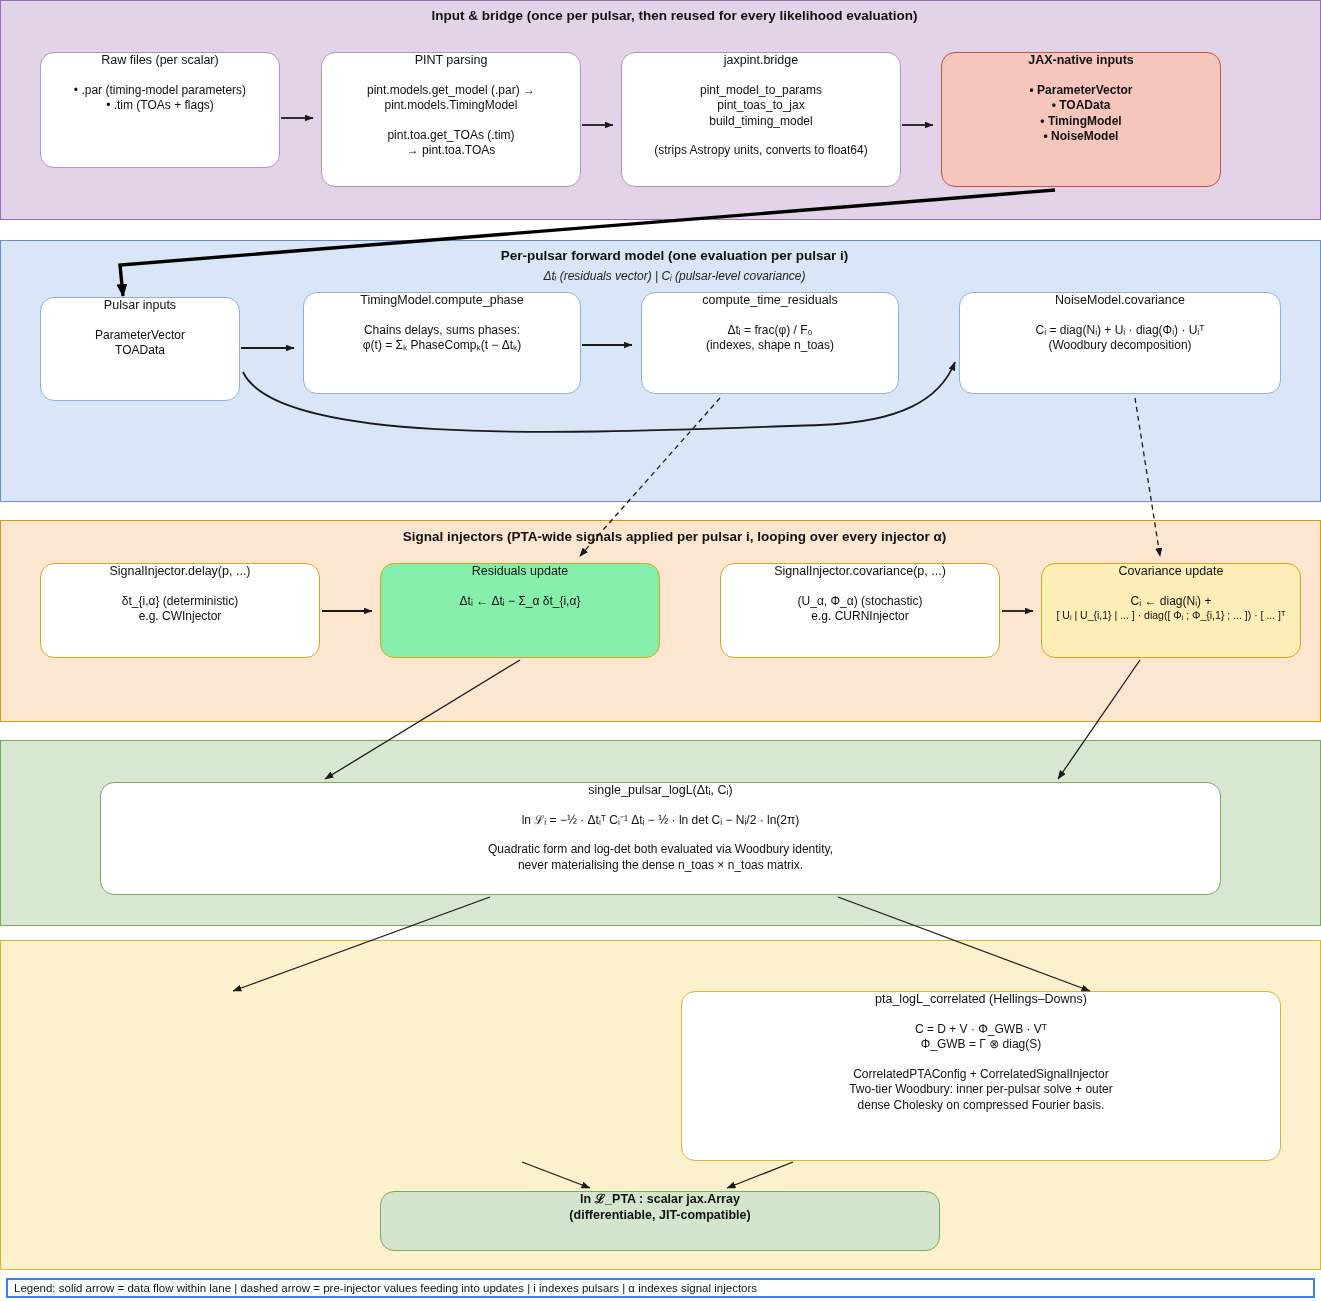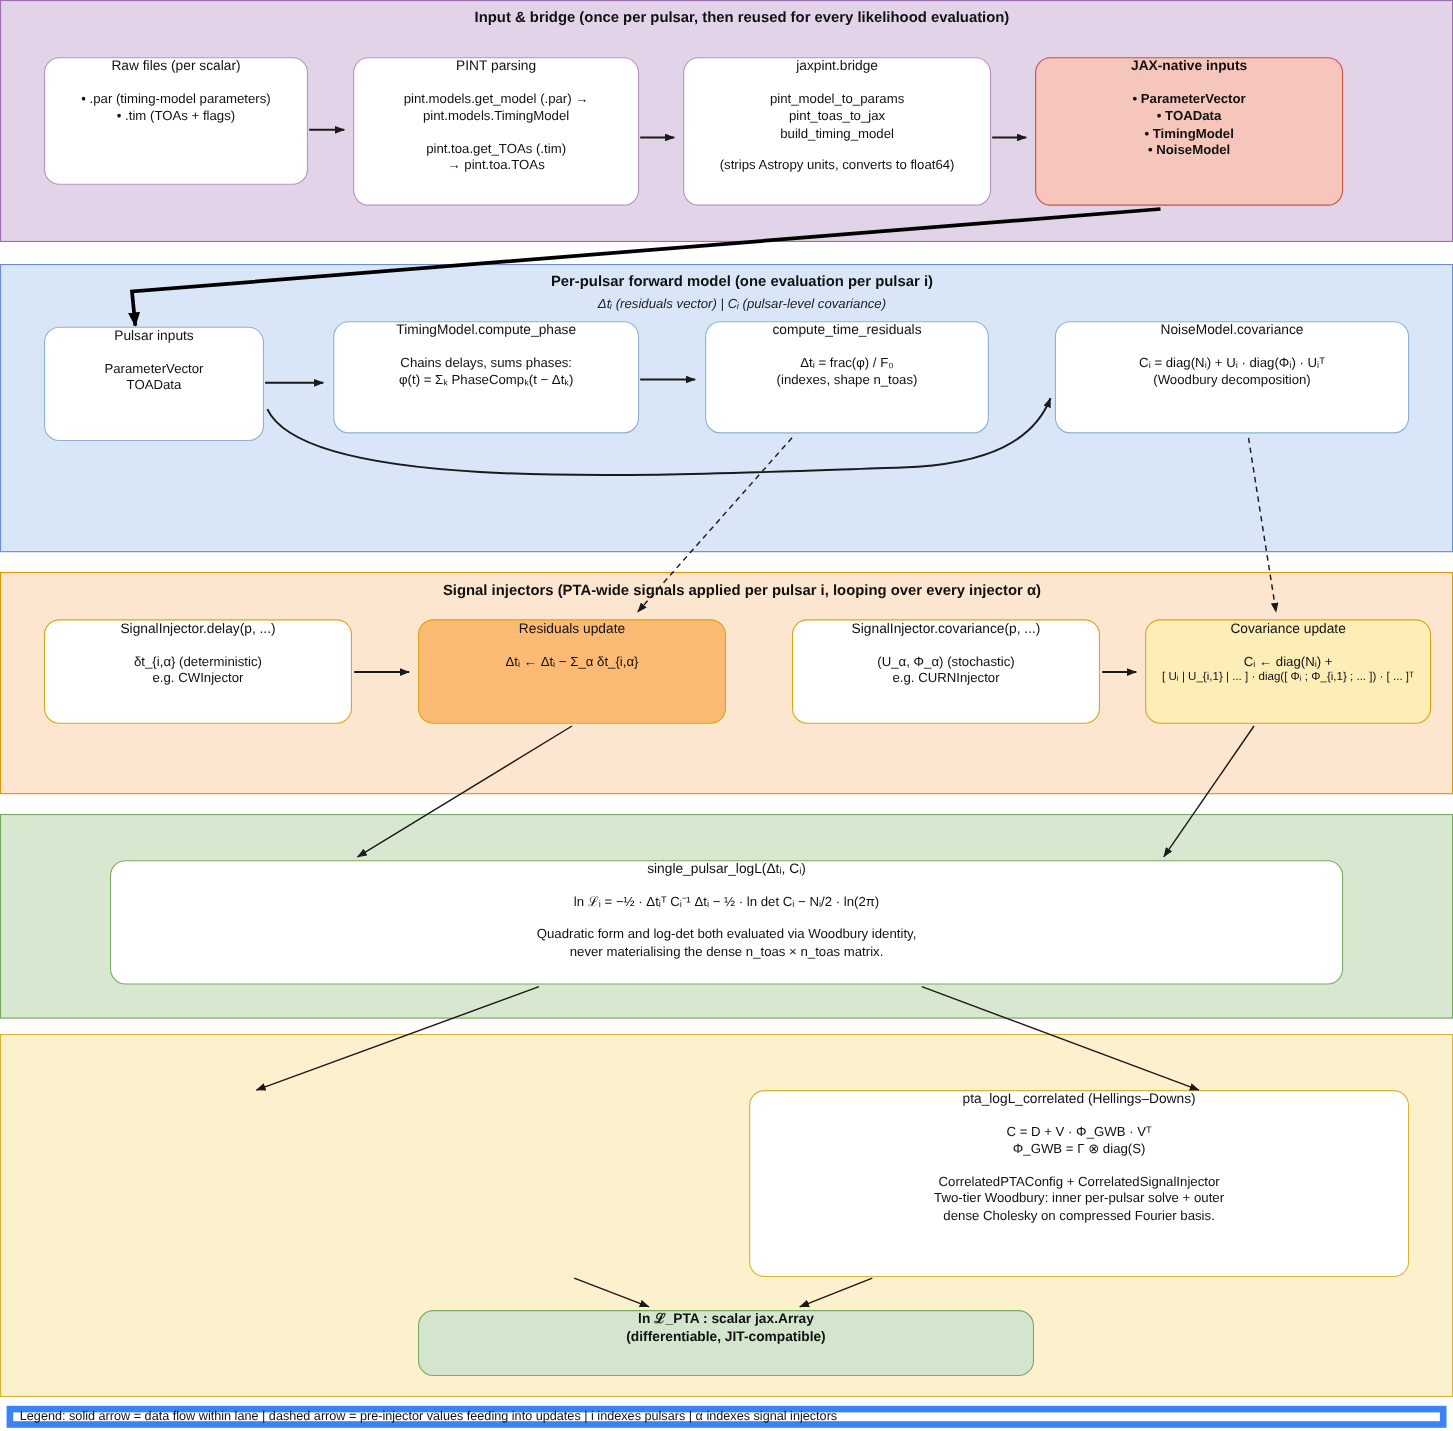--- a/index.html
+++ b/index.html
@@ -28,21 +28,21 @@
     display:flex;flex-direction:column;align-items:center;justify-content:flex-start;
     text-align:center;color:#111;
   }
   .node .t{font-size:12.5px;line-height:1.25;}
   .node .blk{font-size:12px;line-height:1.3;}
   .gap{height:14px;}
   .b{font-weight:bold;}
 
   .legend{
     position:absolute;box-sizing:border-box;
-    border:6px solid #3b82f6;background:#ffffff;
+    border:2px solid #3b82f6;background:#ffffff;
     font-size:11.5px;color:#111;
     display:flex;align-items:center;padding-left:6px;
   }
 
   svg.edges{position:absolute;left:0;top:0;width:1321px;height:1301px;pointer-events:none;}
 </style>
 </head>
 <body>
 
 <div id="stage">
@@ -121,21 +121,21 @@
   <div class="lane" style="left:0px;top:520px;width:1321px;height:202px;background:#fce6cf;border-color:#d79a12;"></div>
   <div class="lane-title" style="top:529px;">Signal injectors (PTA-wide signals applied per pulsar i, looping over every injector α)</div>
 
   <div class="node" style="left:40px;top:563px;width:280px;height:95px;background:#ffffff;border-color:#d9a514;">
     <div class="t">SignalInjector.delay(p, ...)</div>
     <div class="gap"></div>
     <div class="blk">δt_{i,α} (deterministic)</div>
     <div class="blk">e.g. CWInjector</div>
   </div>
 
-  <div class="node" style="left:380px;top:563px;width:280px;height:95px;background:#fdba74;border-color:#d9a514;">
+  <div class="node" style="left:380px;top:563px;width:280px;height:95px;background:#86efac;border-color:#d9a514;">
     <div class="t">Residuals update</div>
     <div class="gap"></div>
     <div class="blk">Δtᵢ ← Δtᵢ − Σ_α δt_{i,α}</div>
   </div>
 
   <div class="node" style="left:720px;top:563px;width:280px;height:95px;background:#ffffff;border-color:#d9a514;">
     <div class="t">SignalInjector.covariance(p, ...)</div>
     <div class="gap"></div>
     <div class="blk">(U_α, Φ_α) (stochastic)</div>
     <div class="blk">e.g. CURNInjector</div>

